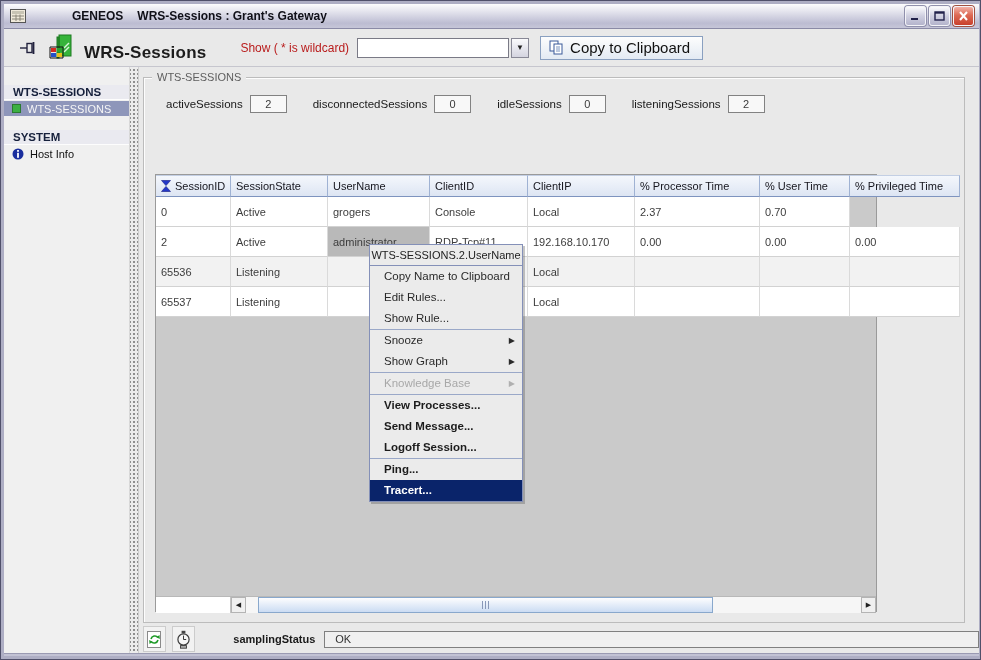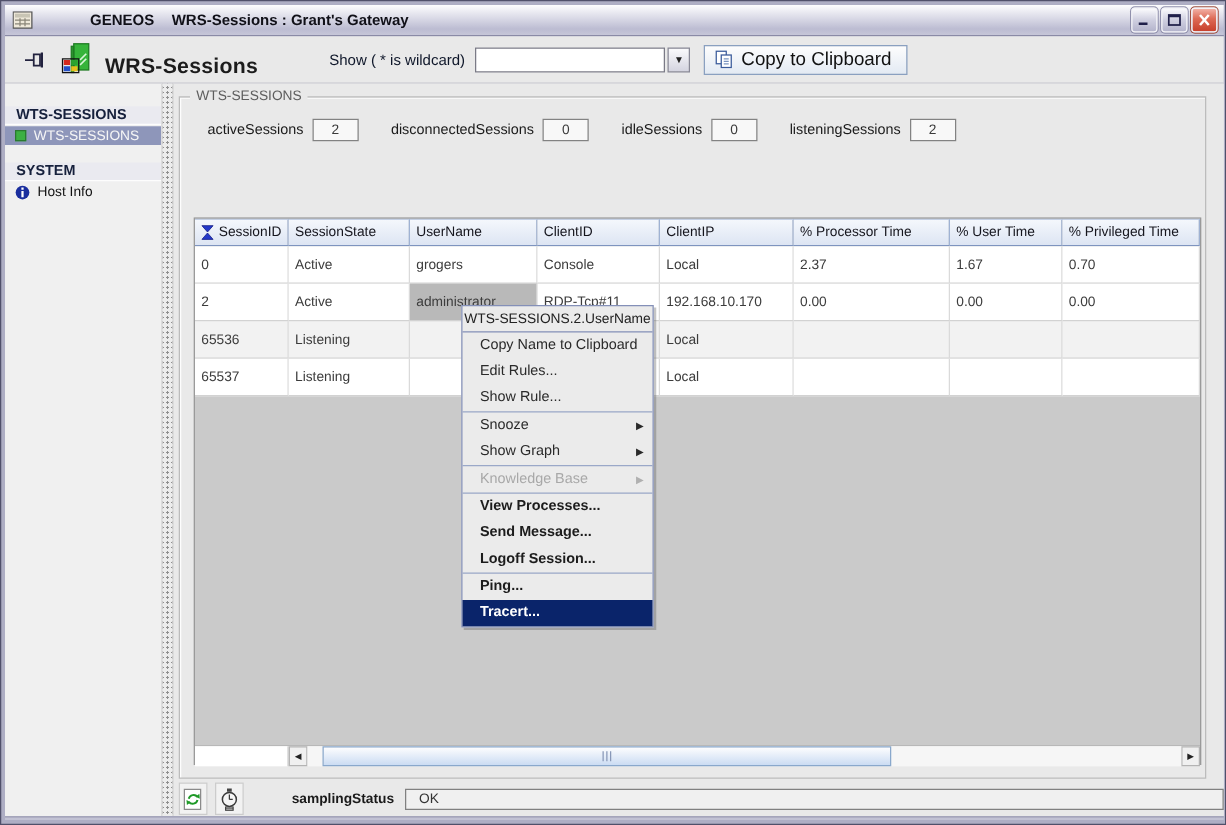--- a/index.html
+++ b/index.html
@@ -31,21 +31,21 @@
 
   
   .toolbar {
     position:absolute; left:3px; top:28px; width:975px; height:38px;
     background:#e9e9e9; border-bottom:1px solid #c6c6ce;
     display:flex; align-items:center;
   }
   .pin-icon { margin-left:16px; width:18px; height:14px; }
   .app-icon { margin-left:10px; width:26px; height:27px; }
   .app-title { margin-left:10px; font-size:17px; font-weight:bold; color:#1c1c1c; letter-spacing:0.2px;margin-top:10px; }
-  .show-label { margin-left:57px; font-size:12px; color:#0f172a; }
+  .show-label { margin-left:34px; font-size:12px; color:#b91c1c; }
   .filter-input {
     margin-left:8px; width:152px; height:20px; border:1px solid #7a7a86;
     background:#ffffff; font:12px "Liberation Sans",sans-serif; padding:0 3px; outline:none;
   }
   .dropdown-btn {
     margin-left:2px; width:18px; height:20px; border:1px solid #888896;
     background:linear-gradient(180deg,#fafafc,#d4d4e0); font-size:8px; color:#222;
     display:flex; align-items:center; justify-content:center; cursor:pointer;
   }
   .copy-btn {
@@ -93,21 +93,21 @@
   .summary-row { position:absolute; left:22px; top:17px; display:flex; align-items:center; }
   .summary-label { font-size:11.5px; color:#1a1a1a; margin-right:7px; }
   .summary-box {
     width:37px; height:18px; border:1px solid #828282; background:#f8f8f8;
     font-size:11px; color:#3a3a3a; display:flex; align-items:center; justify-content:center;
     margin-right:26px;
   }
 
   
   .table-wrap {
-    position:absolute; left:11px; top:96px; width:806px; height:438px;
+    position:absolute; left:11px; top:96px; width:722px; height:438px;
     border:1px solid #9a9a9a; background:#cacaca;
   }
   .trow { display:grid; grid-template-columns:75px 97px 102px 98px 107px 125px 90px 110px; }
   .thead .hcell {
     height:22px; background:linear-gradient(180deg,#f4f7fc,#dde5f3);
     border-right:1px solid #9fb2d3; border-bottom:1px solid #7e94bf; border-top:1px solid #c3cfe4;
     font-size:11px; color:#15151d; display:flex; align-items:center; padding-left:5px; gap:4px;
     overflow:hidden; white-space:nowrap; cursor:pointer;
   }
   .dcell {
@@ -306,21 +306,20 @@
             <div class="hcell">% Privileged Time</div>
           </div>
 
           <div class="trow">
             <div class="dcell">0</div>
             <div class="dcell">Active</div>
             <div class="dcell">grogers</div>
             <div class="dcell">Console</div>
             <div class="dcell">Local</div>
             <div class="dcell">2.37</div>
-            <div class="dcell">1.67</div>
             <div class="dcell">0.70</div>
           </div>
 
           <div class="trow">
             <div class="dcell">2</div>
             <div class="dcell">Active</div>
             <div class="dcell cell-selected">administrator</div>
             <div class="dcell">RDP-Tcp#11</div>
             <div class="dcell">192.168.10.170</div>
             <div class="dcell">0.00</div>

